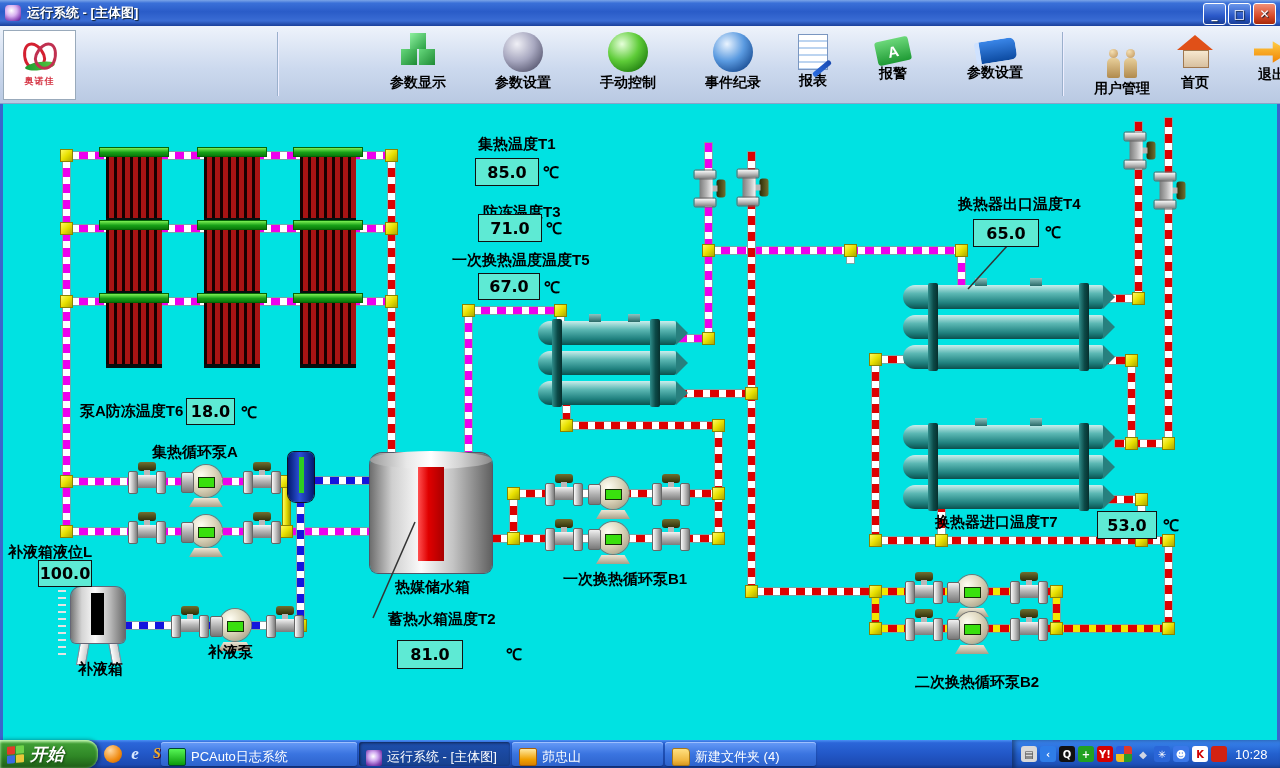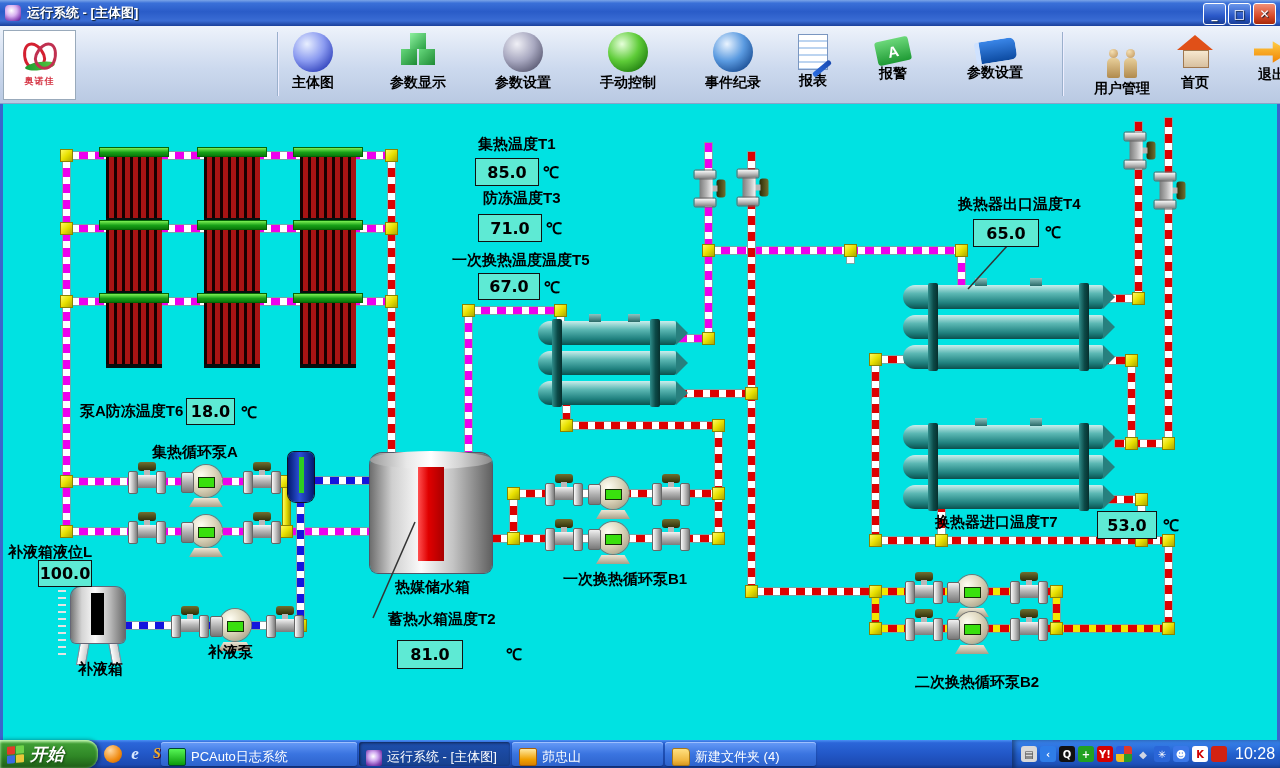--- a/index.html
+++ b/index.html
@@ -156,21 +156,21 @@
   .tic{width:16px;height:16px;border-radius:2px;flex:none}
   .tic.pca{background:linear-gradient(#56f656,#0a9a0a);border:1px solid #043}
   .tic.run{background:radial-gradient(circle at 45% 40%,#fff,#d0a8f0 35%,#8040b0 72%,#502080)}
   .tic.mao{background:linear-gradient(#ffe9a0,#f0a000 65%,#d88000);border:1px solid #a86008}
   .tic.folder{background:linear-gradient(#ffe080,#f0b840 70%,#d89820);border:1px solid #a87818;border-radius:2px 4px 2px 2px}
   #tray{position:absolute;right:0;top:0;width:268px;height:28px;display:flex;align-items:center;gap:3px;
     padding-left:9px;box-sizing:border-box;
     background:linear-gradient(180deg,#3a86ee,#2360ce 50%,#1b4cb0);box-shadow:inset 3px 0 4px rgba(0,0,0,.4)}
   .tico{width:16px;height:16px;border-radius:3px;display:flex;align-items:center;justify-content:center;
     font:bold 10px "DejaVu Sans",sans-serif;flex:none;cursor:pointer}
-  #clock{color:#fff;font-size:16px;margin-left:5px}
+  #clock{color:#fff;font-size:13px;margin-left:5px}
 </style>
 </head>
 <body>
 
 <div id="titlebar">
   <span class="wicon"></span>
   <span>运行系统 - [主体图]</span>
   <span class="wbtns">
     <span class="wbtn">_</span>
     <span class="wbtn">□</span>
@@ -181,24 +181,20 @@
 <div id="toolbar">
   <div id="logobox">
     <div class="flower">
         <i class="leafswash"></i>
       </div>
     <div class="logotxt">奥诺佳</div>
   </div>
   <div class="tsep" style="left:277px"></div>
   <div class="tsep" style="left:1062px"></div>
 
-  <div class="tbtn" style="left:277px">
-    <span class="ticon ti-main"></span>
-    <span class="tlabel">主体图</span>
-    </div>
   <div class="tbtn" style="left:382px">
     <span class="ticon ti-pdisp"></span>
     <span class="tlabel">参数显示</span>
     </div>
   <div class="tbtn" style="left:592px">
     <span class="ticon ti-manual"></span>
     <span class="tlabel">手动控制</span>
     </div>
   <div class="tbtn" style="left:487px">
     <span class="ticon ti-pset"></span>
@@ -257,21 +253,21 @@
   <div class="leg" style="left:110px;transform:skewX(10deg)"></div>
   <div id="ticks"></div>
   <div id="bdev">
       <div class="g"></div>
     </div>
 
   <div class="lbl" style="left:478px;top:32px">集热温度T1</div>
   <div class="vbox" style="left:475px;top:55px;width:62px;height:26px">85.0</div>
   <div class="unit" style="left:543px;top:58px">℃</div>
 
-  <div class="lbl" style="left:483px;top:86px">防冻温度T3</div>
+  <div class="lbl" style="left:483px;top:100px">防冻温度T3</div>
   <div class="vbox" style="left:478px;top:111px;width:62px;height:26px">71.0</div>
   <div class="unit" style="left:546px;top:114px">℃</div>
 
   <div class="lbl" style="left:452px;top:148px">一次换热温度温度T5</div>
   <div class="vbox" style="left:478px;top:170px;width:60px;height:25px">67.0</div>
   <div class="unit" style="left:544px;top:173px">℃</div>
 
   <div class="lbl" style="left:958px;top:92px">换热器出口温度T4</div>
   <div class="vbox" style="left:973px;top:116px;width:64px;height:26px">65.0</div>
   <div class="unit" style="left:1045px;top:118px">℃</div>

